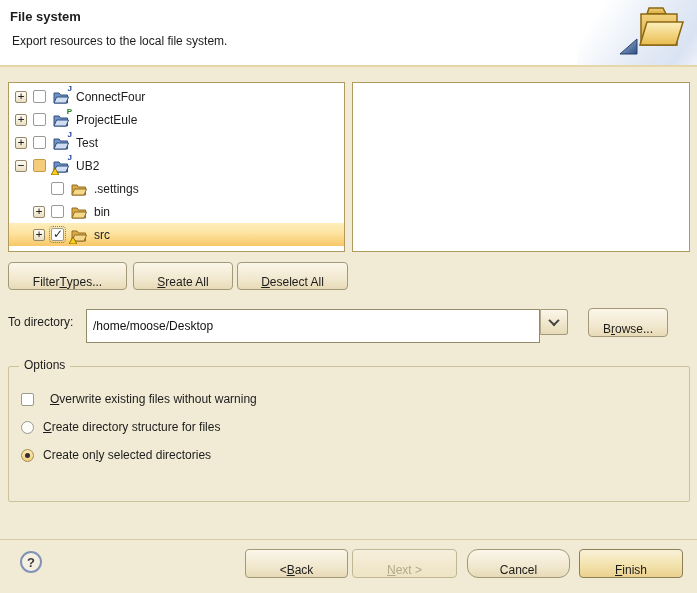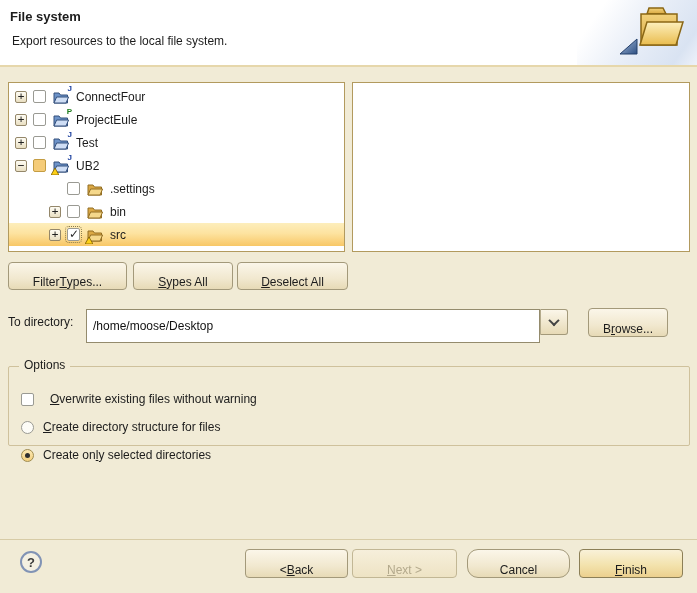--- a/index.html
+++ b/index.html
@@ -20,21 +20,21 @@
   .banner-arrow { position:absolute; right:58px; top:38px; }
 
   
   .tree-panel { position:absolute; left:8px; top:82px; width:337px; height:170px;
     background:#ffffff; border:1px solid #b29a5e; padding-top:2px; overflow:hidden; }
   .right-panel { position:absolute; left:352px; top:82px; width:338px; height:170px;
     background:#ffffff; border:1px solid #b29a5e; }
 
   
   .row { position:relative; height:23px; display:flex; align-items:center; padding-left:6px; }
-  .row.level-1 { padding-left:40px; }
+  .row.level-1 { padding-left:24px; }
   .row.sel-true { background:linear-gradient(#fdeebc, #fde3a0 45%, #f8c766); }
   .expander { width:12px; height:12px; margin-right:6px; flex:0 0 12px;
     border:1px solid #94876a; border-radius:2px;
     background:linear-gradient(#fefcf4,#e9dfc2);
     display:flex; align-items:center; justify-content:center;
     font-size:11px; line-height:10px; color:#222; font-family:"DejaVu Sans Mono", monospace; }
   .expander:empty { visibility:hidden; }
   .checkbox { width:13px; height:13px; margin-right:7px; flex:0 0 13px;
     background:#ffffff; border:1px solid #9a9a93; border-radius:2px; position:relative; }
   .checkbox.state-mixed { background:#f5cc79; border-color:#c49d43; }
@@ -75,21 +75,21 @@
     border:1px solid #948b6d; background:#ffffff; padding:16px 6px;
     font-family:"Liberation Sans", sans-serif; font-size:12px; color:#111; }
   .combo-btn { position:absolute; left:540px; top:309px; width:28px; height:26px;
     border:1px solid #a3997a; border-left:1px solid #b5ab8c; border-radius:0 3px 3px 0;
     background:linear-gradient(#fbf6e9,#e7dab6); display:flex; align-items:center; justify-content:center; }
   .chev { width:8px; height:8px; border-right:2px solid #444; border-bottom:2px solid #444;
     transform:rotate(45deg) translate(-1px,-1px); }
   .btn-browse { left:588px; top:308px; width:80px; height:29px; }
 
   
-  .group { position:absolute; left:8px; top:366px; width:682px; height:80px;
+  .group { position:absolute; left:8px; top:366px; width:682px; height:136px;
     border:1px solid #cfc19c; border-radius:2px; }
   .group-legend { position:absolute; top:-9px; left:10px; background:#f1ebd6; padding:0 5px; }
   .opt-row { position:absolute; left:12px; height:20px; display:flex; align-items:center; gap:9px;text-align:center; }
   .opt-row .accel { text-decoration:underline; }
   .opt-1 { top:22px; } .opt-2 { top:50px; } .opt-3 { top:78px; }
   .radio { width:13px; height:13px; border:1px solid #9a9a93; border-radius:50%;
     background:#fdfcf7; position:relative; flex:0 0 13px; }
   .radio.state-on { background:linear-gradient(#fce9b4,#f3cf7c); border-color:#a08c50; }
   .radio.state-on::after { content:""; position:absolute; left:3px; top:3px; width:5px; height:5px;
     border-radius:50%; background:#2f2f2f; }
@@ -250,21 +250,21 @@
   <div class="right-panel"></div>
 
   <button class="btn mid-btn-filter">
     <span>Filter </span>
       <span class="accel">T</span>
       <span>ypes...</span>
   </button>
   <button class="btn mid-btn-select">
     <span></span>
       <span class="accel">S</span>
-      <span>ypes All</span>
+      <span>reate All</span>
   </button>
   <button class="btn mid-btn-deselect">
     <span></span>
       <span class="accel">D</span>
       <span>eselect All</span>
   </button>
 
   <label class="dir-label">To directory:</label>
   <input class="dir-input" type="text" value="/home/moose/Desktop" style="">
   <div class="combo-btn">

